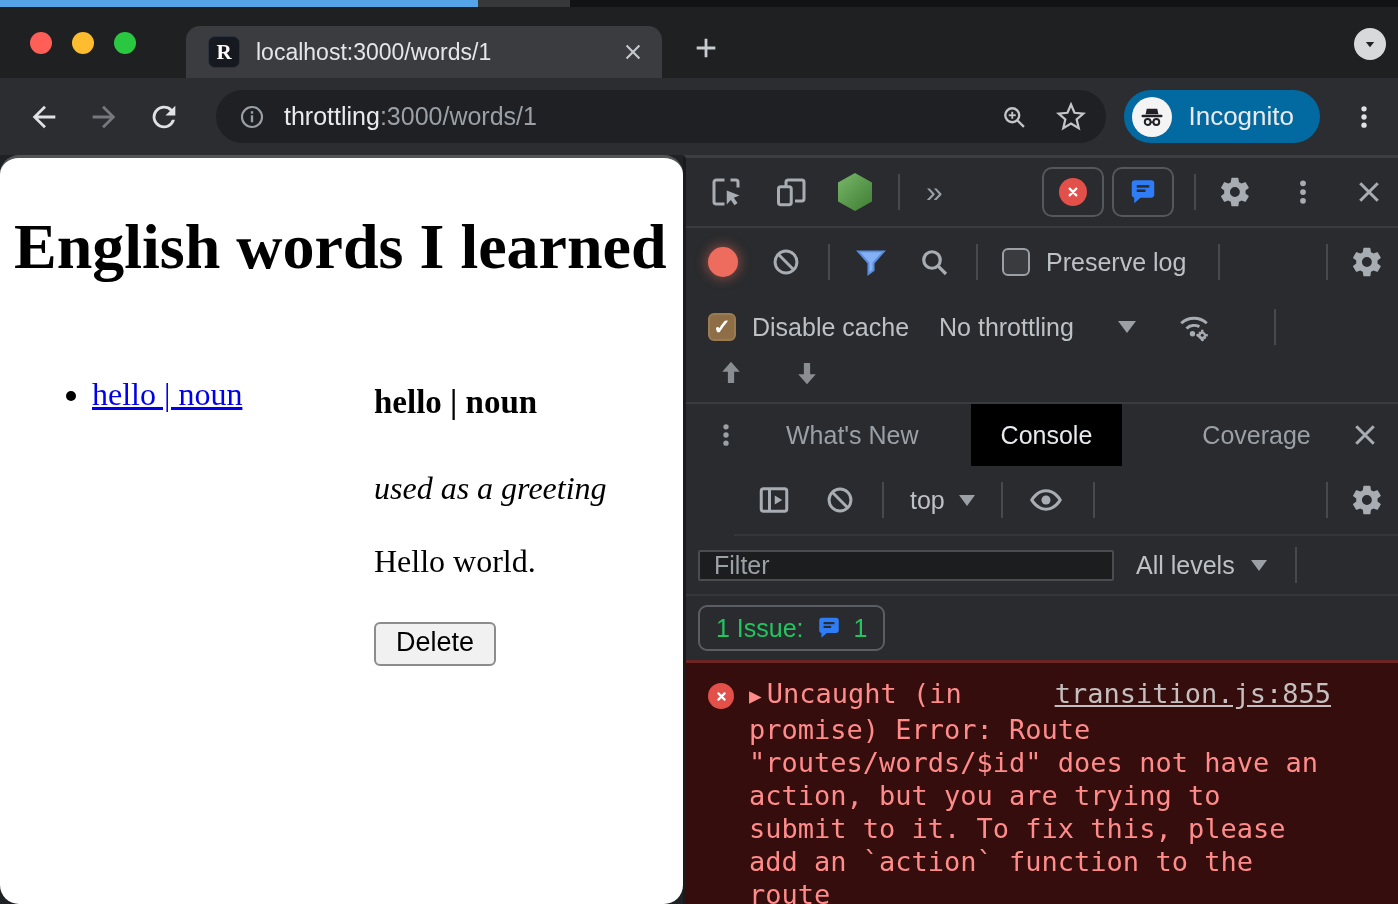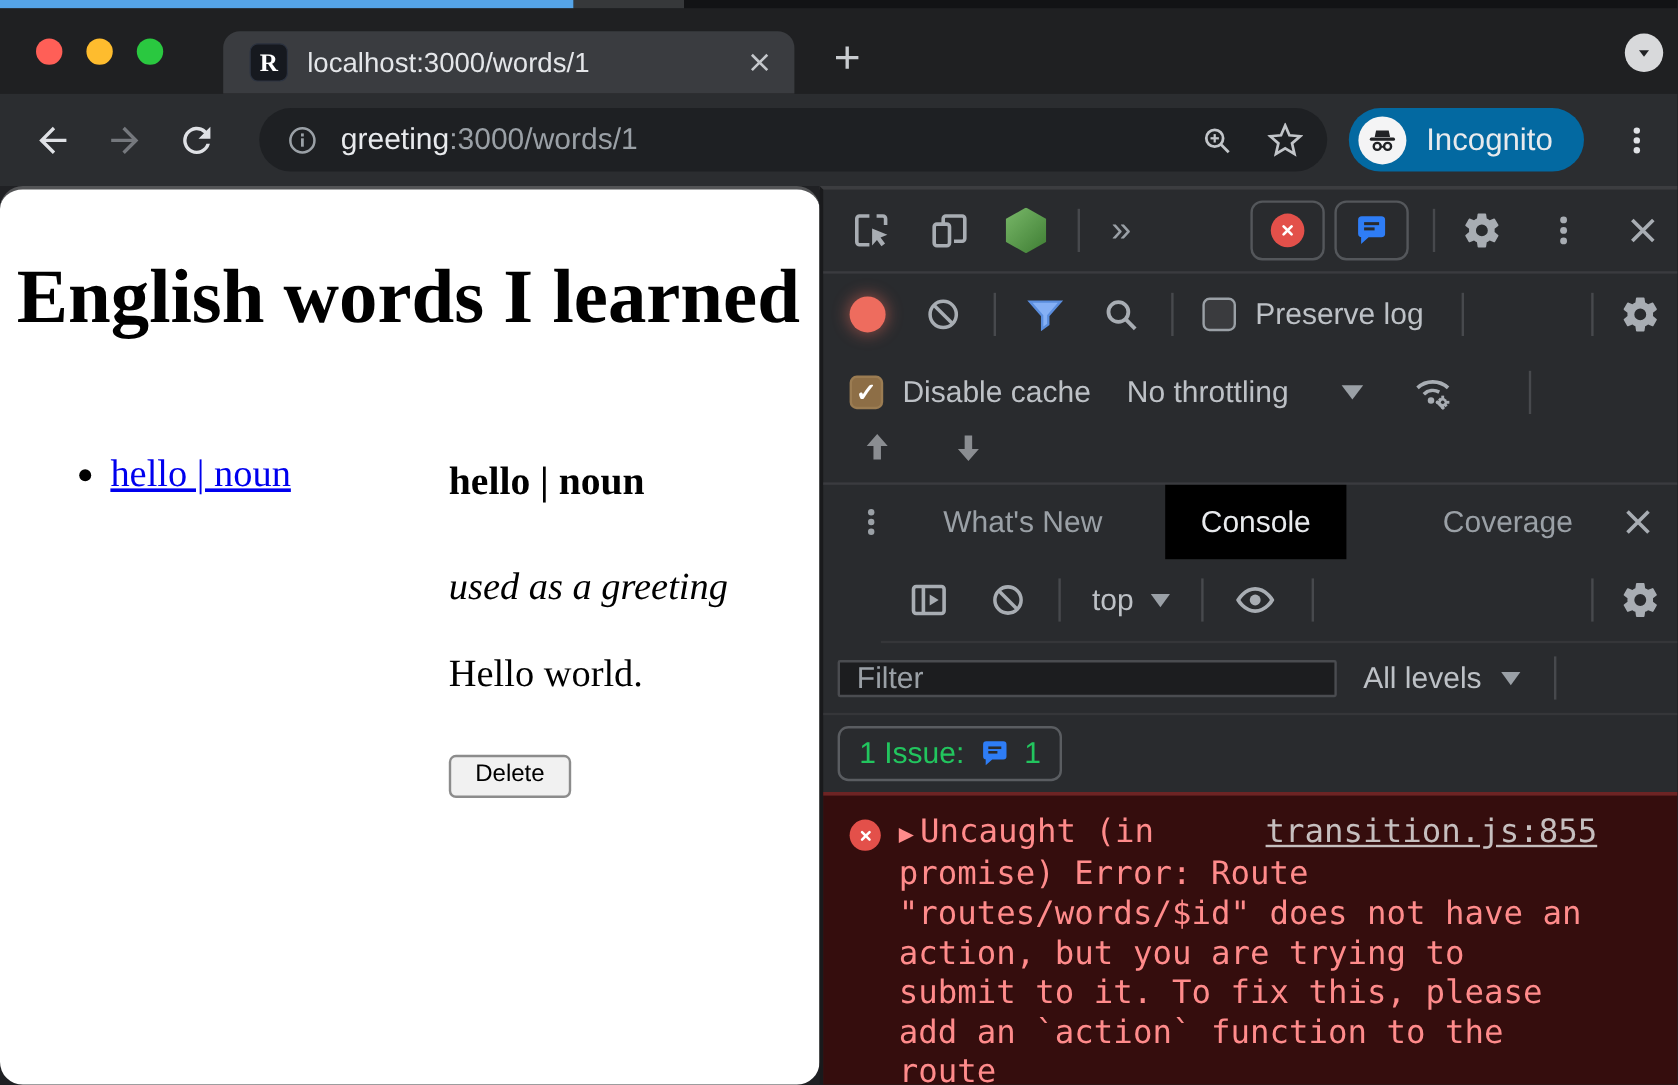--- a/index.html
+++ b/index.html
@@ -68,21 +68,21 @@
   .page h1 { font-size:64px; line-height:1.15; font-weight:bold; margin:52px 0 60px; }
   .page-row { display:flex; }
   .word-list { width:360px; flex-shrink:0; margin:32px 0 0; padding-left:78px; font-size:32px; }
   .word-list li { margin:0; }
   .word-link { color:var(--page-link); text-decoration:underline; }
   .word-detail { margin-top:40px; font-size:32px; line-height:37px; }
   .word-title { font-weight:bold; font-size:33px; margin:0 0 49px; }
   .word-def { font-style:italic; margin:0 0 36px; }
   .word-example { margin:0 0 42px; }
   .delete-btn {
-    font-family:"Liberation Sans", sans-serif; font-size:20px; color:#000;
+    font-family:"Liberation Sans", sans-serif; font-size:27px; color:#000;
     background:#f1f1f1; border:2px solid #8c8c8c; border-radius:6px; padding:3px 20px 6px;
   }
 
   
   .devtools {
     flex:1; background:#292b2e; border-left:3px solid #191a1c; border-top:3px solid #3c3d40;
     display:flex; flex-direction:column; min-height:0; color:#bdc1c6;
   }
   .dt-row { display:flex; align-items:center; flex-shrink:0; }
   .dt-main-toolbar { height:70px; border-bottom:2px solid #3a3b3f; padding:0 14px 0 22px; }
@@ -328,21 +328,21 @@
         <svg width="34" height="34">
           <use href="#i-reload"></use>
         </svg>
       </span>
     <div class="omnibox">
       <span class="icon" style="color:#9aa0a6">
           <svg width="28" height="28">
             <use href="#i-info"></use>
           </svg>
         </span>
-      <span class="url"><span class="host">greeting</span><span class="rest">:3000/words/1</span></span>
+      <span class="url"><span class="host">throttling</span><span class="rest">:3000/words/1</span></span>
       <span class="icon" style="color:#c2c5c9; margin-right:28px">
           <svg width="28" height="28">
             <use href="#i-zoom-in"></use>
           </svg>
         </span>
       <span class="icon" style="color:#c2c5c9">
           <svg width="30" height="30">
             <use href="#i-star"></use>
           </svg>
         </span>

